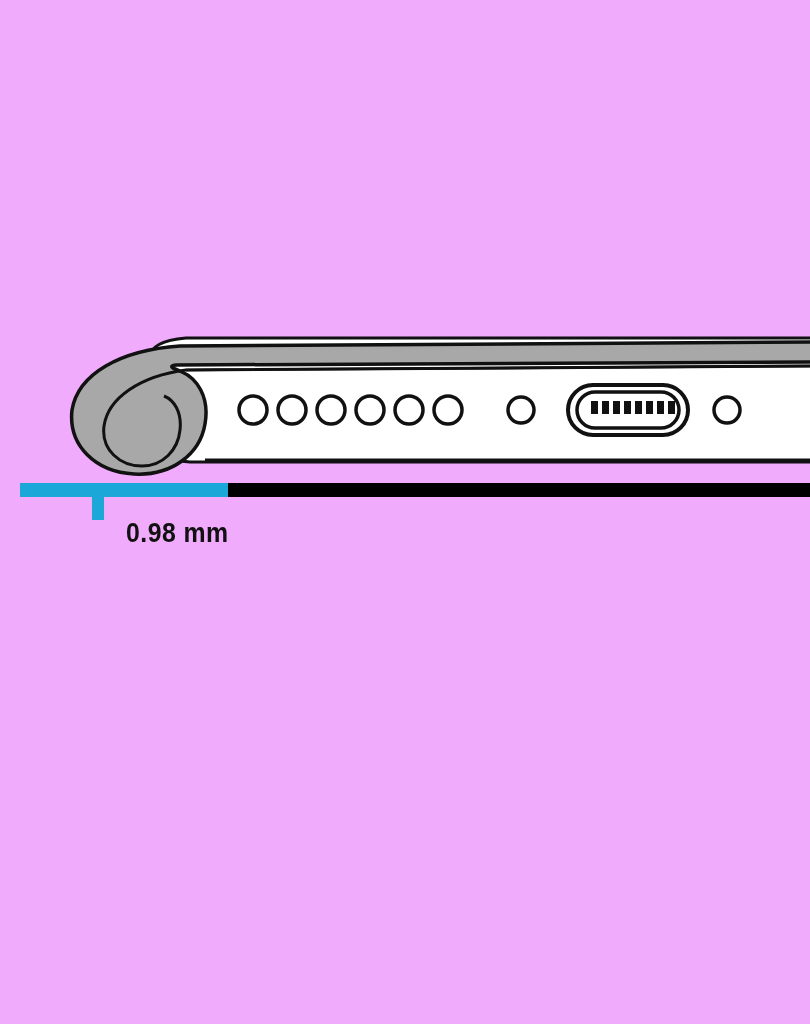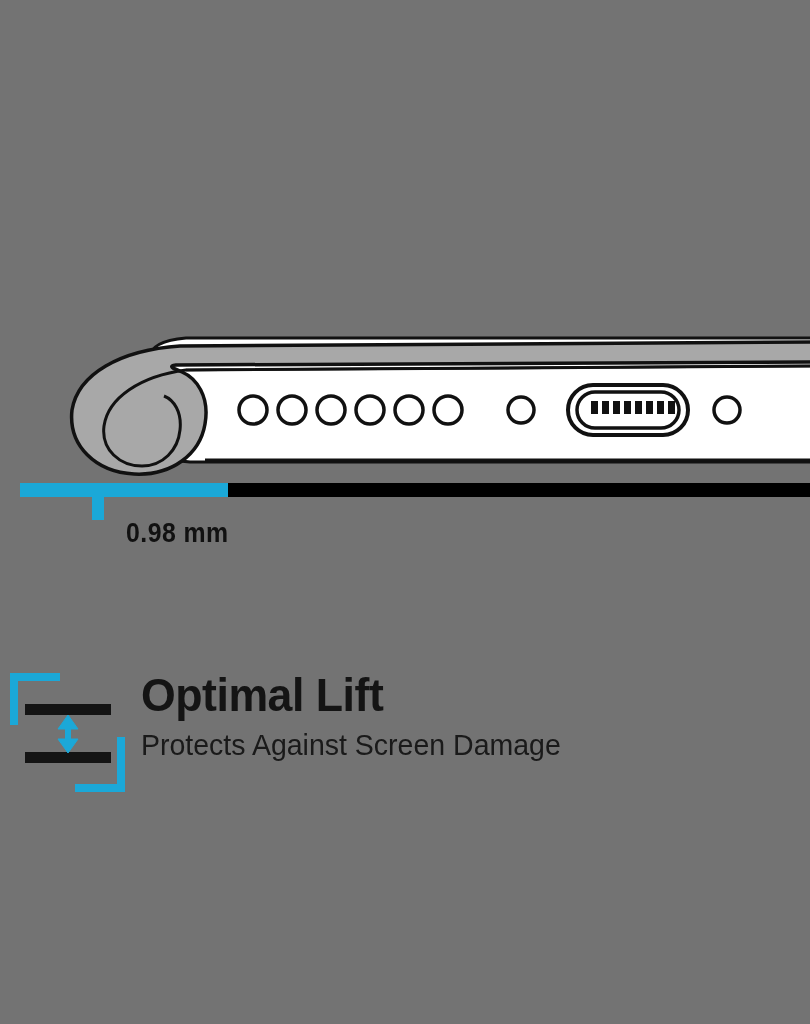--- a/index.html
+++ b/index.html
@@ -13,21 +13,21 @@
     position: relative;
     overflow: hidden;
     font-family: "Liberation Sans", sans-serif;
     -webkit-font-smoothing: antialiased;
   }
 
   
   #canvas {
     position: absolute;
     inset: 0;
-    background: #737373;
+    background: #f0abfc;
   }
 
   
   #illustration {
     position: absolute;
     left: 0;
     top: 300px;
     width: 810px;
     height: 220px;
   }
@@ -162,41 +162,14 @@
       <rect x="228" y="183" width="587" height="14" fill="#000000"></rect>
 
       <rect x="92" y="195" width="12" height="40" fill="#1BA8D8"></rect>
 
       <circle cx="98" cy="245" r="17" fill="#1BA8D8"></circle>
     </svg>
   </div>
 
   <div id="measure-label">0.98 mm</div>
 
-  <div id="feature-block">
-
-    <div id="feature-icon">
-      <svg width="120" height="135" viewBox="0 0 120 135" xmlns="http://www.w3.org/2000/svg">
-
-        <path d="M 6 60 L 6 12 L 52 12" fill="none" stroke="#1BA8D8" stroke-width="8" stroke-linecap="butt"></path>
-
-        <path d="M 113 72 L 113 123 L 67 123" fill="none" stroke="#1BA8D8" stroke-width="8" stroke-linecap="butt"></path>
-
-        <rect x="17" y="39" width="86" height="11" fill="#141414"></rect>
-
-        <rect x="17" y="87" width="86" height="11" fill="#141414"></rect>
-
-        <g stroke="#1BA8D8" fill="#1BA8D8">
-          <line x1="60" y1="56" x2="60" y2="82" stroke-width="6"></line>
-          <polygon points="60,50 50,64 70,64"></polygon>
-          <polygon points="60,88 50,74 70,74"></polygon>
-        </g>
-      </svg>
-    </div>
-
-    <div id="feature-text">
-      <div id="feature-title">Optimal Lift</div>
-      <div id="feature-subtitle">Protects Against Screen Damage</div>
-    </div>
-
-  </div>
 
 </div>
 
 </body></html>

